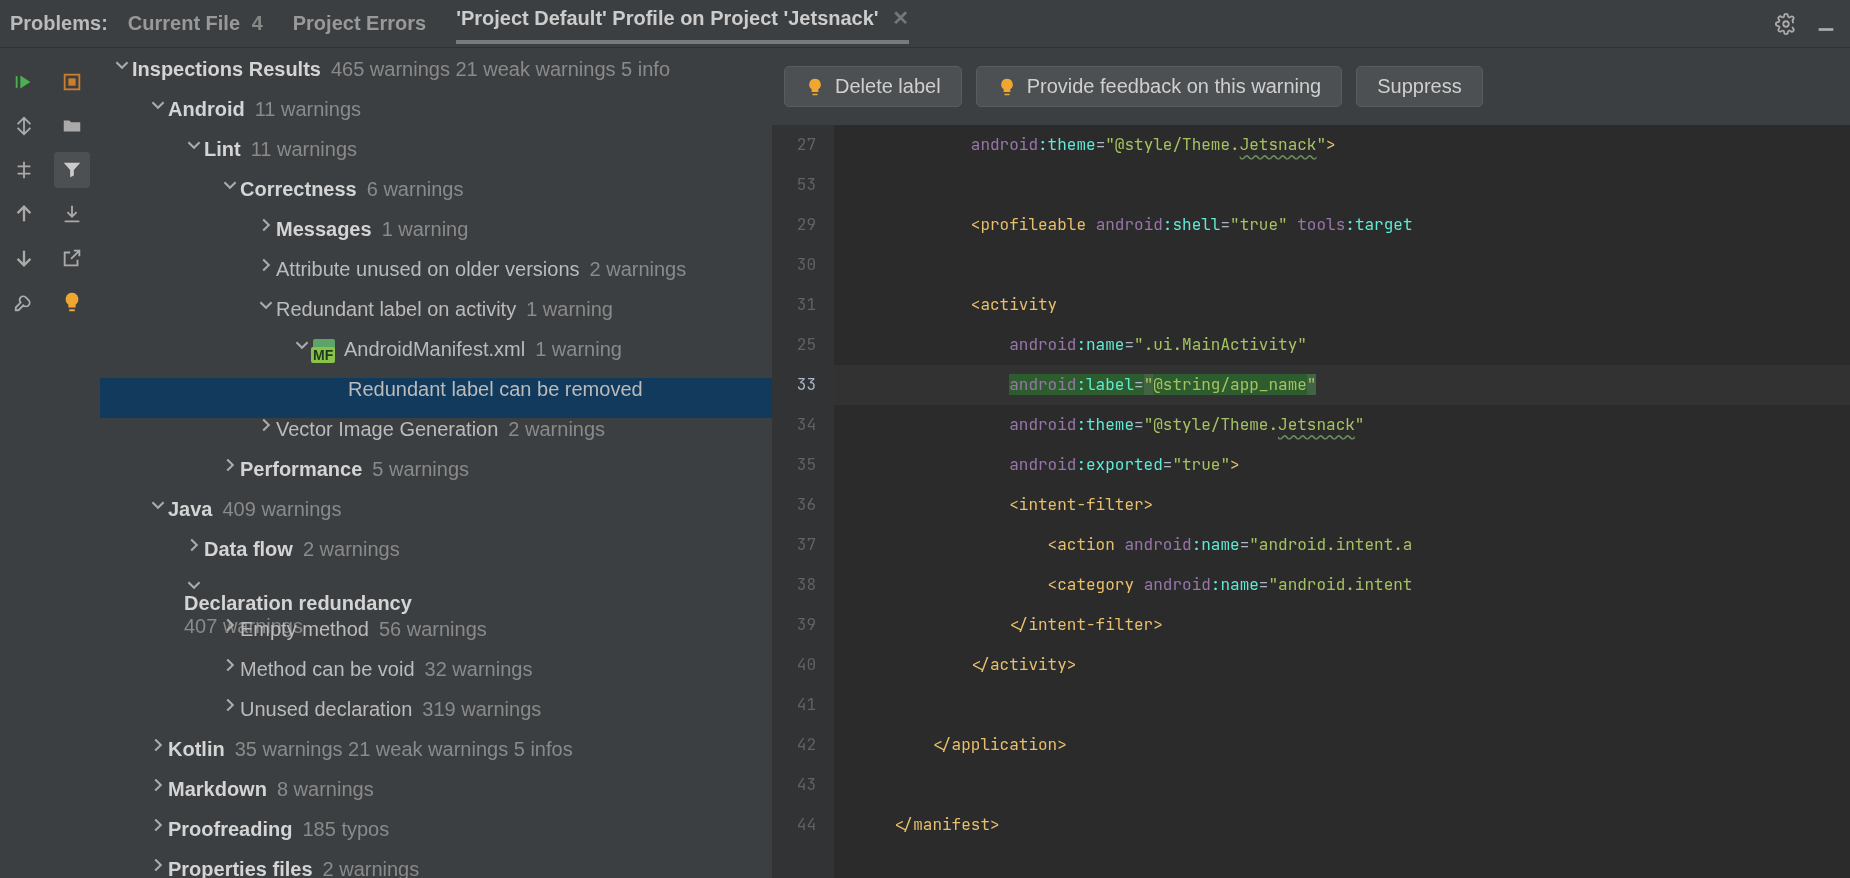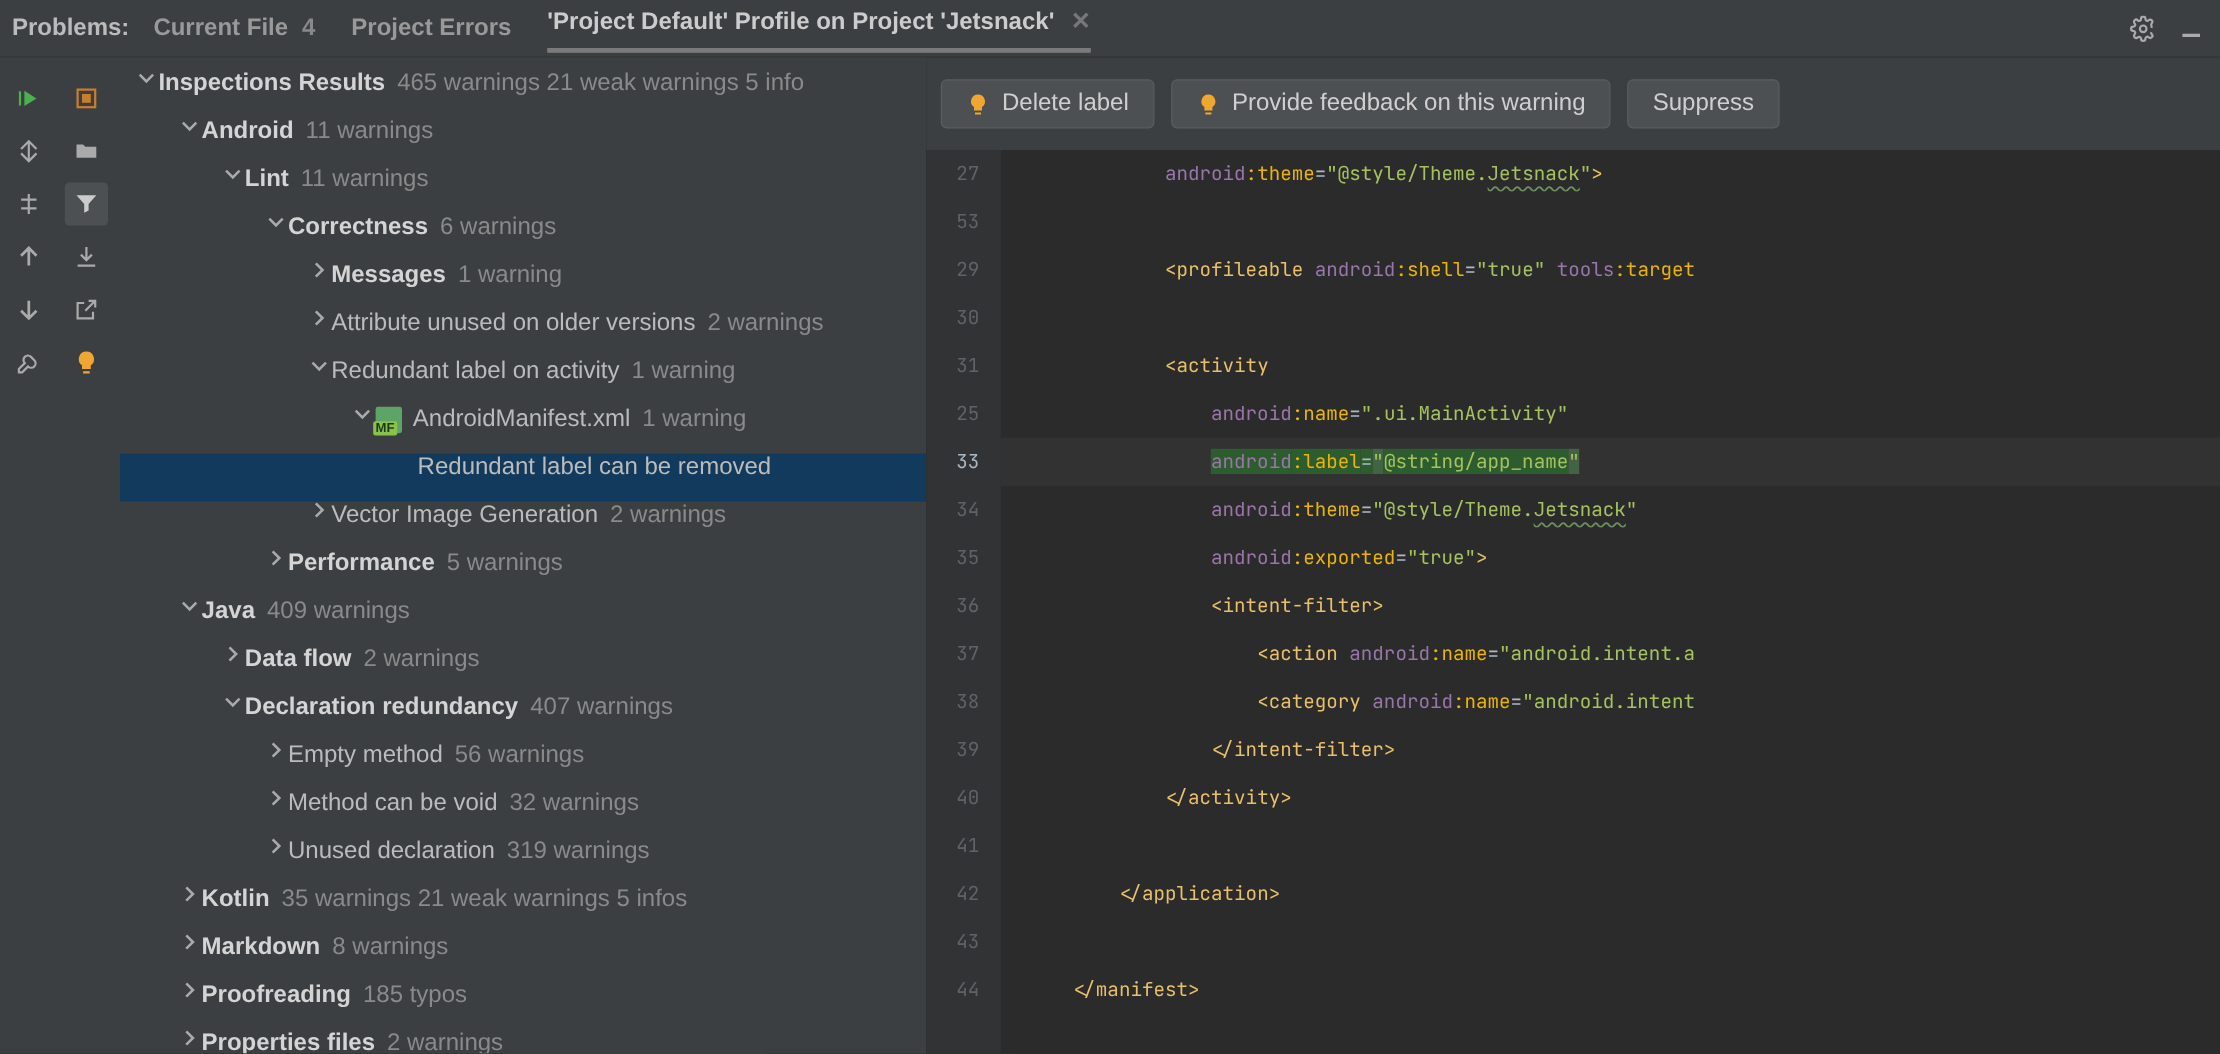--- a/index.html
+++ b/index.html
@@ -76,21 +76,21 @@
   justify-content: center;
   color: #aaa;
 }
 .tree-arrow svg { width: 14px; height: 14px; }
 .tree-label { font-weight: 700; color: #d4d4d4; margin-right: 10px; }
 .tree-label.normal { font-weight: 400; color: #bbbbbb; }
 .tree-count { color: #8a8a8a; }
 .tree-icon { width: 24px; height: 24px; margin-right: 8px; display: inline-flex; align-items: center; justify-content: center; }
 .mf-icon-stack { position: relative; width: 22px; height: 22px; }
 .mf-icon-stack .file { position:absolute; inset:0; background:#5fa467; border-radius:2px; }
-.mf-icon-stack .tag { position:absolute; bottom:-2px; left:-2px; background:#8bc34a; color:#1b3a1e; font-size:11px; font-weight:700; padding:0 2px; border-radius:2px; }
+.mf-icon-stack .tag { position:absolute; bottom:-2px; left:-2px; background:#8bc34a; color:#1b3a1e; font-size:14px; font-weight:700; padding:0 2px; border-radius:2px; }
 
 .preview {
   flex: 1;
   display: flex;
   flex-direction: column;
   background: #2b2b2b;
 }
 .action-bar {
   display: flex;
   padding: 18px 12px;
@@ -128,21 +128,21 @@
   user-select: none;
 }
 .gutter .ln { height: 40px; }
 .gutter .ln.hl { color: #a9b7c6; }
 .code-lines { flex: 1; position: relative; }
 .code-line { height: 40px; white-space: pre; padding-left: 0; }
 .code-line.hl { background: #323232; }
 
 .t-tag { color: #e8bf6a; }
 .t-attr { color: #9876aa; }
-.t-ns { color: #eab308; }
+.t-ns { color: #5eead4; }
 .t-str { color: #a5c261; }
 .t-plain { color: #a9b7c6; }
 .t-wavy { text-decoration: underline wavy #6b8e5e; text-underline-offset: 4px; }
 .hl-green { background: #2d5c2e; }
 .hl-caret { background: #426344; }
 </style>
 </head>
 <body>
 
 <div class="header">
@@ -362,21 +362,21 @@
       </div>
       <div class="tree-row" style="padding-left: 84px;">
         <span class="tree-arrow">
           <svg viewBox="0 0 10 10">
             <path d="M3 1l4 4-4 4" fill="none" stroke="#aaa" stroke-width="1.5"></path>
           </svg>
         </span>
         <span class="tree-label">Data flow</span>
         <span class="tree-count">2 warnings</span>
       </div>
-      <div class="tree-row" style="padding-left: 84px;">
+      <div class="tree-row" style="padding-left: 84px; flex-direction: column;">
         <span class="tree-arrow">
           <svg viewBox="0 0 10 10">
             <path d="M1 3l4 4 4-4" fill="none" stroke="#aaa" stroke-width="1.5"></path>
           </svg>
         </span>
         <span class="tree-label">Declaration redundancy</span>
         <span class="tree-count">407 warnings</span>
       </div>
       <div class="tree-row" style="padding-left: 120px;">
         <span class="tree-arrow">

